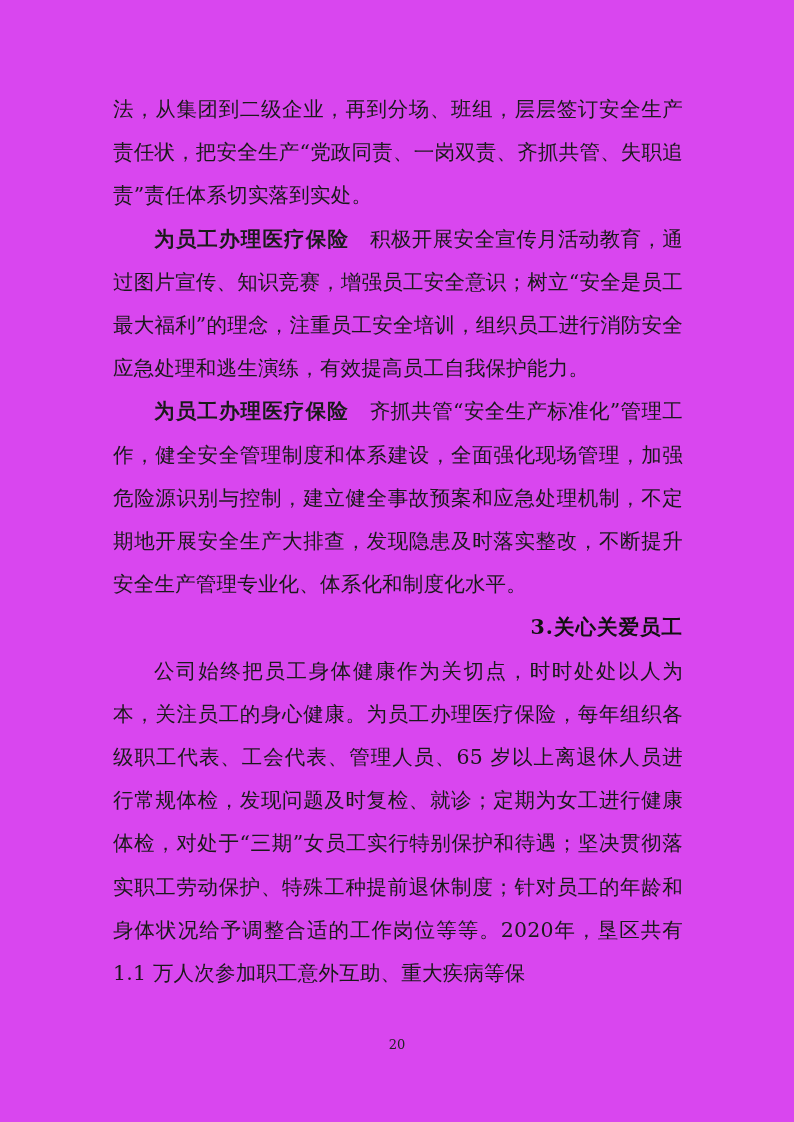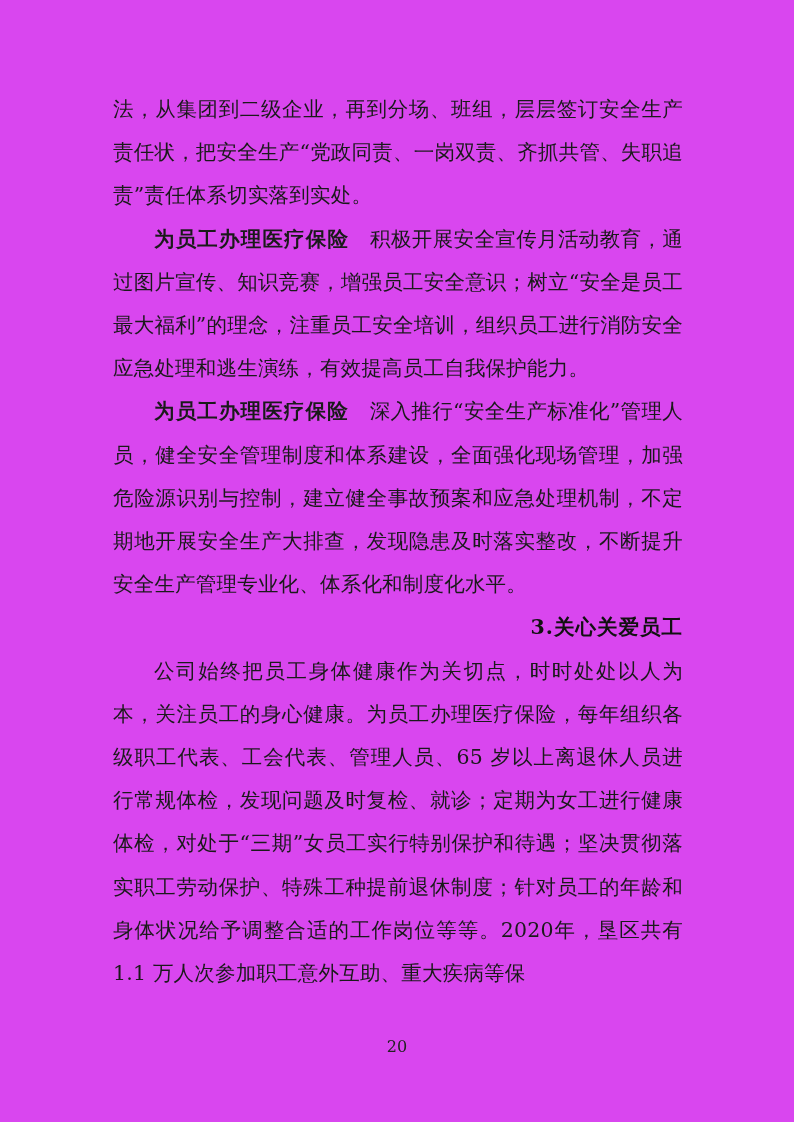--- a/index.html
+++ b/index.html
@@ -49,36 +49,36 @@
     margin: 0;
     letter-spacing: 1px;
     text-align: right;
   }
   .pagenum {
     position: absolute;
     left: 0;
     right: 0;
     top: 1037px;
     text-align: center;
-    font-size: 16px;
+    font-size: 13px;
     color: #222;
     font-family: "DejaVu Serif", "Liberation Serif", serif;
   }
 </style>
 </head>
 <body>
 
 <div class="page">
   <div class="content">
 
     <p class="para">法，从集团到二级企业，再到分场、班组，层层签订安全生产责任状，把安全生产“党政同责、一岗双责、齐抓共管、失职追责”责任体系切实落到实处。</p>
 
     <p class="para indent"><span class="lead">为员工办理医疗保险</span>　<span>积极开展安全宣传月活动教育，通过图片宣传、知识竞赛，增强员工安全意识；树立“安全是员工最大福利”的理念，注重员工安全培训，组织员工进行消防安全应急处理和逃生演练，有效提高员工自我保护能力。</span></p>
 
-    <p class="para indent"><span class="lead">为员工办理医疗保险</span>　<span>深入推行“安全生产标准化”管理人员，健全安全管理制度和体系建设，全面强化现场管理，加强危险源识别与控制，建立健全事故预案和应急处理机制，不定期地开展安全生产大排查，发现隐患及时落实整改，不断提升安全生产管理专业化、体系化和制度化水平。</span></p>
+    <p class="para indent"><span class="lead">为员工办理医疗保险</span>　<span>齐抓共管“安全生产标准化”管理工作，健全安全管理制度和体系建设，全面强化现场管理，加强危险源识别与控制，建立健全事故预案和应急处理机制，不定期地开展安全生产大排查，发现隐患及时落实整改，不断提升安全生产管理专业化、体系化和制度化水平。</span></p>
 
     <p class="heading">3.关心关爱员工</p>
 
     <p class="para indent">公司始终把员工身体健康作为关切点，时时处处以人为本，关注员工的身心健康。为员工办理医疗保险，每年组织各级职工代表、工会代表、管理人员、65 岁以上离退休人员进行常规体检，发现问题及时复检、就诊；定期为女工进行健康体检，对处于“三期”女员工实行特别保护和待遇；坚决贯彻落实职工劳动保护、特殊工种提前退休制度；针对员工的年龄和身体状况给予调整合适的工作岗位等等。2020年，垦区共有 1.1 万人次参加职工意外互助、重大疾病等保</p>
 
   </div>
 
   <div class="pagenum">20</div>
 </div>
 

